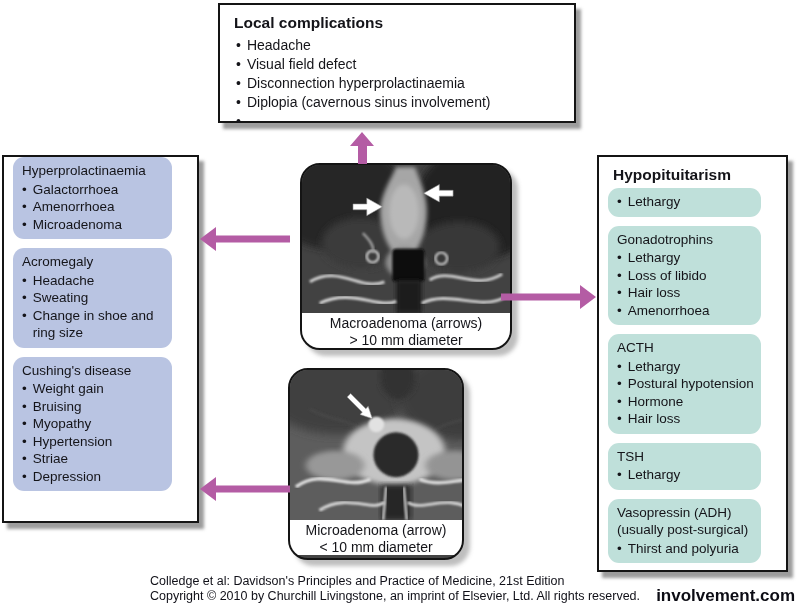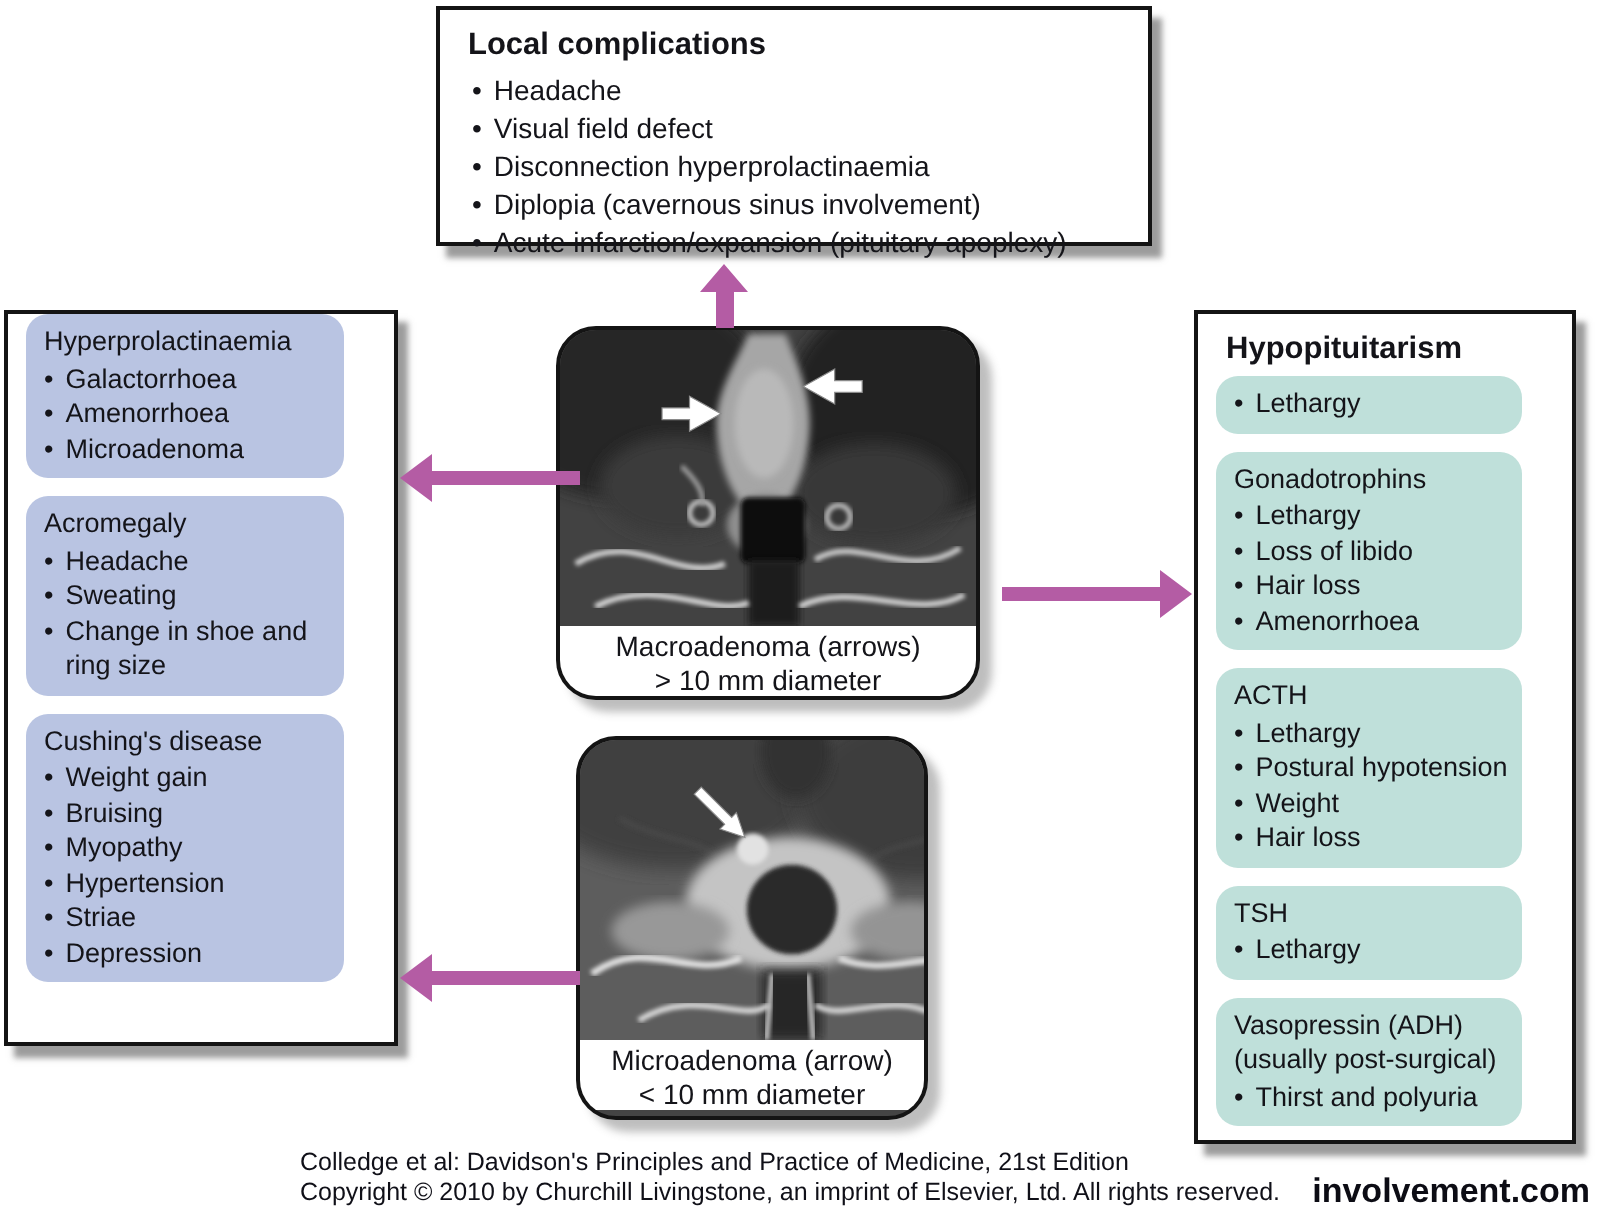--- a/index.html
+++ b/index.html
@@ -57,21 +57,20 @@
       <div class="bullet">
           <span class="dot">•</span>
           <span>Disconnection hyperprolactinaemia</span>
         </div>
       <div class="bullet">
           <span class="dot">•</span>
           <span>Diplopia (cavernous sinus involvement)</span>
         </div>
       <div class="bullet">
           <span class="dot">•</span>
-          <span>Acute infarction/expansion (pituitary apoplexy)</span>
         </div>
     </div>
   </div>
 
   <div class="box" style="left:2px;top:155px;width:197px;height:368px;">
     <div class="panel panel-blue">
       <div class="panel-heading">Hyperprolactinaemia</div>
       <div class="bullet">
           <span class="dot">•</span>
           <span>Galactorrhoea</span>
@@ -161,21 +160,21 @@
       <div class="bullet">
           <span class="dot">•</span>
           <span>Lethargy</span>
         </div>
       <div class="bullet">
           <span class="dot">•</span>
           <span>Postural hypotension</span>
         </div>
       <div class="bullet">
           <span class="dot">•</span>
-          <span>Weight</span>
+          <span>Hormone</span>
         </div>
       <div class="bullet">
           <span class="dot">•</span>
           <span>Hair loss</span>
         </div>
     </div>
     <div class="panel panel-teal">
       <div class="panel-heading">TSH</div>
       <div class="bullet">
           <span class="dot">•</span>
@@ -184,21 +183,21 @@
     </div>
     <div class="panel panel-teal">
       <div class="panel-heading">Vasopressin (ADH) (usually post-surgical)</div>
       <div class="bullet">
           <span class="dot">•</span>
           <span>Thirst and polyuria</span>
         </div>
     </div>
   </div>
 
-  <div class="mri" style="left:278px;top:163px;width:212px;height:187px;">
+  <div class="mri" style="left:300px;top:163px;width:212px;height:187px;">
     <svg width="208" height="148" viewBox="0 0 212 152" preserveAspectRatio="none">
       <defs>
         <filter id="b1">
             <feGaussianBlur stdDeviation="1"></feGaussianBlur>
           </filter>
         <filter id="b2">
             <feGaussianBlur stdDeviation="2"></feGaussianBlur>
           </filter>
         <filter id="b4">
             <feGaussianBlur stdDeviation="4"></feGaussianBlur>

